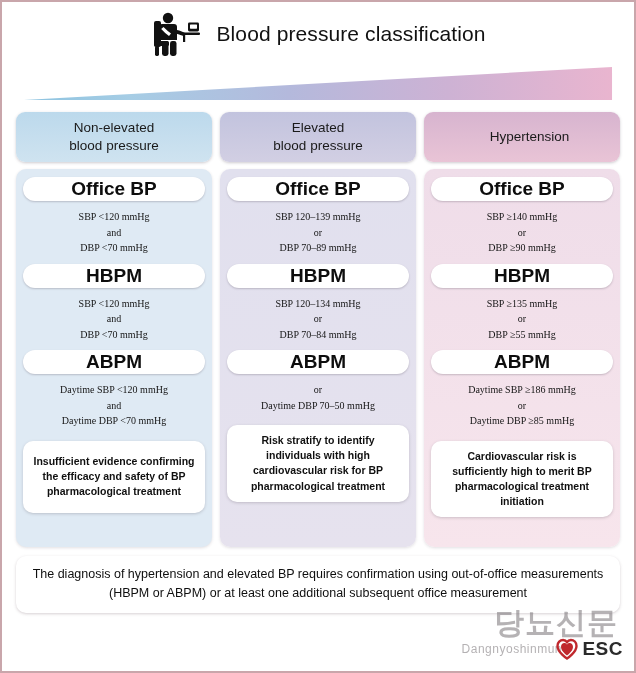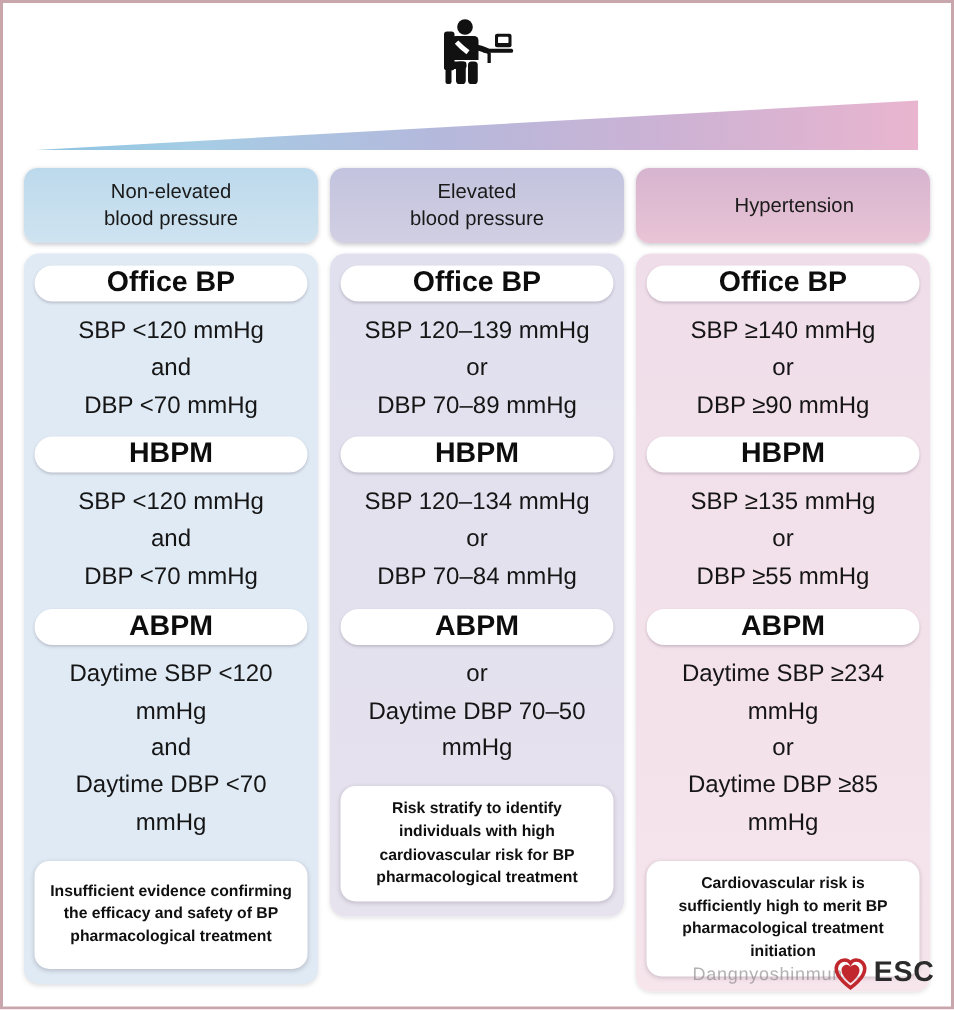--- a/index.html
+++ b/index.html
@@ -107,24 +107,25 @@
     justify-content: center;
     font-size: 19px;
     font-weight: bold;
     color: #0d0d0d;
     box-shadow: 0 1px 2px rgba(80,70,85,0.28);
     margin-bottom: 2px;
   }
 
   .criteria {
     text-align: center;
-    font-size: 16px;
+    font-size: 10px;
     line-height: 1.55;
     color: #151515;
     padding: 6px 2px 8px 2px;
+    font-family: Liberation Serif, serif;
   }
   .criteria .conj {
     display: block;
   }
 
   .note {
     background: #ffffff;
     border-radius: 10px;
     padding: 8px 8px;
     text-align: center;
@@ -230,20 +231,21 @@
         <rect x="33" y="24" width="2.2" height="7" fill="#111"></rect>
 
         <rect x="4" y="30" width="15" height="5" rx="1.6" fill="#111"></rect>
 
         <rect x="12" y="30" width="6.5" height="15" rx="2.4" fill="#111"></rect>
         <rect x="20" y="30" width="6.5" height="15" rx="2.4" fill="#111"></rect>
 
         <rect x="5" y="35" width="4" height="10" rx="1.4" fill="#111"></rect>
       </svg>
     </span>
+    <span class="header-title">Blood pressure classification</span>
   </div>
 
   <div class="wedge-wrap">
     <svg class="wedge" viewBox="0 0 600 40" preserveAspectRatio="none" xmlns="http://www.w3.org/2000/svg" aria-hidden="true">
       <defs>
         <linearGradient id="wedgeGrad" x1="0" y1="0" x2="1" y2="0">
           <stop offset="0%" stop-color="#8cc3e0"></stop>
           <stop offset="18%" stop-color="#a6cde5"></stop>
           <stop offset="45%" stop-color="#b4b9dc"></stop>
           <stop offset="72%" stop-color="#cdb2d4"></stop>
@@ -344,35 +346,39 @@
 
         <div class="pill">HBPM</div>
         <div class="criteria">
           <span>SBP ≥135 mmHg</span>
           <span class="conj">or</span>
           <span>DBP ≥55 mmHg</span>
         </div>
 
         <div class="pill">ABPM</div>
         <div class="criteria">
-          <span>Daytime SBP ≥234 mmHg</span>
+          <span>Daytime SBP ≥186 mmHg</span>
           <span class="conj">or</span>
           <span>Daytime DBP ≥85 mmHg</span>
         </div>
 
         <div class="note">
           <span>Cardiovascular risk is sufficiently high to merit BP pharmacological treatment initiation</span>
         </div>
       </div>
     </div>
 
   </div>
 
+  <div class="footer">
+    <span>The diagnosis of hypertension and elevated BP requires confirmation using out-of-office measurements  (HBPM or ABPM) or at least one additional subsequent office measurement</span>
+  </div>
 
   <div class="watermark">
+    <span class="wm-korean">당뇨신문</span>
     <span class="wm-roman">Dangnyoshinmun</span>
     <span class="esc-logo">
       <span class="esc-heart">
         <svg class="esc-heart" viewBox="0 0 24 24" xmlns="http://www.w3.org/2000/svg" aria-hidden="true">
           <path d="M12 21.5 C12 21.5 2.5 15.2 2.5 8.9 C2.5 5.4 5.1 3 8.1 3 C10 3 11.3 4 12 5.1 C12.7 4 14 3 15.9 3 C18.9 3 21.5 5.4 21.5 8.9 C21.5 15.2 12 21.5 12 21.5 Z" fill="none" stroke="#c0282d" stroke-width="2.4"></path>
           <path d="M12 18.4 C12 18.4 6 14.2 6 9.9 C6 7.6 7.6 6.1 9.4 6.1 C10.6 6.1 11.5 6.8 12 7.5 C12.5 6.8 13.4 6.1 14.6 6.1 C16.4 6.1 18 7.6 18 9.9 C18 14.2 12 18.4 12 18.4 Z" fill="#c0282d"></path>
         </svg>
       </span>
       <span class="esc-text">ESC</span>
     </span>

